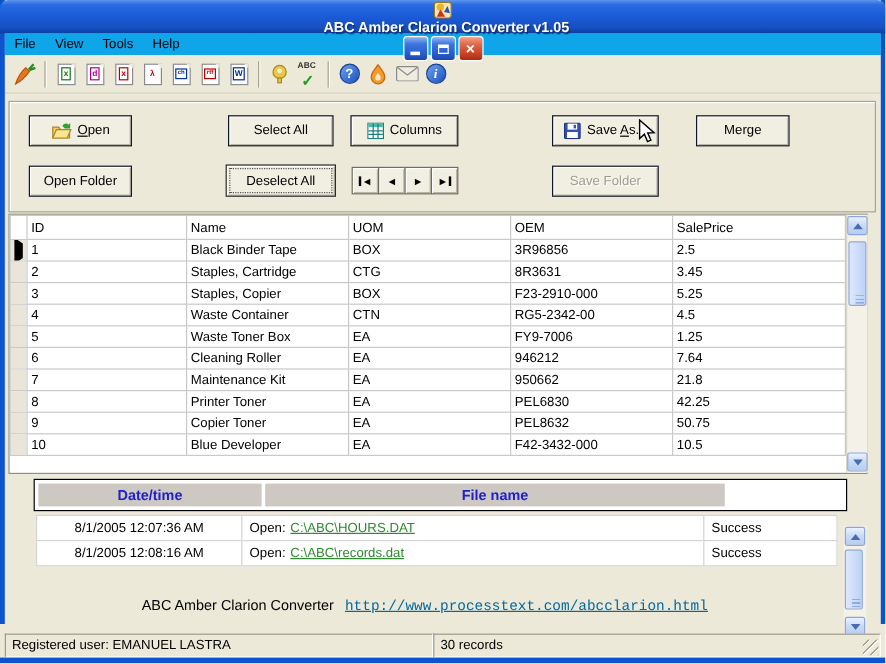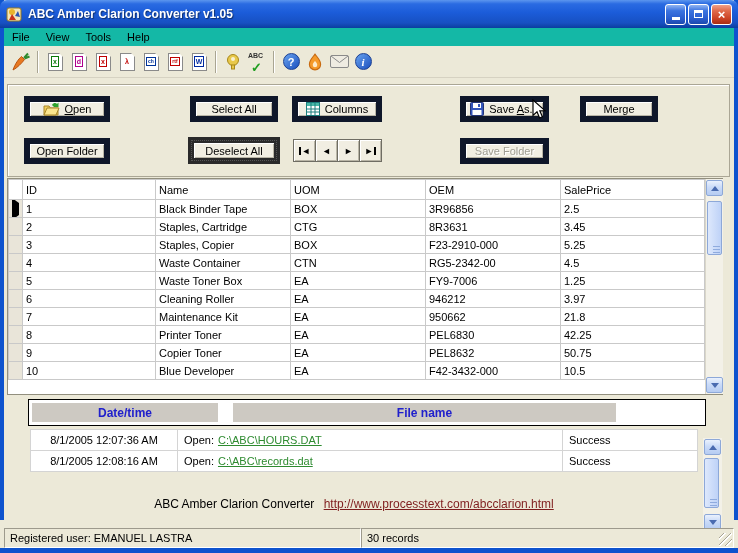--- a/index.html
+++ b/index.html
@@ -6,31 +6,31 @@
   #window{position:relative;width:738px;height:553px;background:#ECE9D8;
     font-family:"Liberation Sans",sans-serif;overflow:hidden;font-size:11px;color:#000;}
   
   .frame{position:absolute;background:#0E53CE;z-index:6;}
   .frame-l{left:0;top:28;width:4px;height:520px;}
   .frame-r{right:0;top:28;width:4px;height:520px;}
   .frame-b{left:0;bottom:0;width:738px;height:5px;}
   
   .titlebar{position:absolute;left:0;top:0;width:738px;height:28px;
     background:linear-gradient(180deg,#5c96ee 0%,#2a6be2 14%,#1b5cd9 45%,#1750c2 82%,#0b3e9e 100%);
-    border-radius:7px 7px 0 0;display:flex;align-items:center;padding:0 6px;box-sizing:border-box;z-index:7;}
+    border-radius:7px 7px 0 0;display:flex;align-items:center;padding:0 6px;box-sizing:border-box;z-index:7;flex-direction:column;}
   .title-text{color:#fff;font-weight:bold;font-size:12px;margin-left:6px;text-shadow:1px 1px 1px #10306e;flex:1;}
   .winbtns{display:flex;gap:2px;}
   .wbtn{width:21px;height:21px;border:1px solid #fff;border-radius:3px;display:flex;align-items:center;justify-content:center;box-sizing:border-box;}
   .wbtn.bluew{background:linear-gradient(180deg,#8fb4f2 0%,#3c74e0 30%,#2a5ecf 70%,#1c49ae 100%);}
   .wbtn.close{background:linear-gradient(180deg,#f0a088 0%,#e06b4c 30%,#cc4426 70%,#a82d12 100%);
     color:#fff;font-weight:bold;font-size:13px;line-height:1;}
   .min-glyph{width:8px;height:3px;background:#fff;align-self:flex-end;margin:0 auto 4px auto;}
   .max-glyph{width:9px;height:8px;border:1px solid #fff;border-top-width:3px;box-sizing:border-box;}
   
-  .menubar{position:absolute;left:4px;top:28px;width:730px;height:18px;display:flex;align-items:center;background:#14b8a6;}
+  .menubar{position:absolute;left:4px;top:28px;width:730px;height:18px;display:flex;align-items:center;background:#0ea5e9;}
   .menu-item{padding:2px 8px;cursor:default;}
   
   .toolbar{position:absolute;left:4px;top:46px;width:730px;height:32px;display:flex;align-items:center;
     padding-left:5px;box-sizing:border-box;border-bottom:1px solid #d6d2c2;background:#ECE9D8;}
   .tbtn{width:24px;height:24px;display:flex;align-items:center;justify-content:center;}
   .tsep{width:0;height:22px;border-left:1px solid #a9a592;border-right:1px solid #fff;margin:0 4px;}
   .doc{position:relative;width:15px;height:18px;background:#fff;border:1px solid #8a8a8a;box-sizing:border-box;
     display:flex;align-items:center;justify-content:center;}
   .doc::before{content:"";position:absolute;top:-1px;right:-1px;width:0;height:0;
     border-left:4px solid transparent;border-top:4px solid #ECE9D8;}
@@ -38,21 +38,21 @@
   .doc .g.tiny{font-size:5px;}
   .abc-ic{position:relative;width:22px;height:20px;}
   .abc-ic .abc{position:absolute;top:0;left:2px;font-size:7px;font-weight:bold;color:#333;}
   .abc-ic .chk{position:absolute;bottom:-3px;left:5px;font-size:13px;font-weight:bold;color:#1F9E1F;}
   .roundic{width:17px;height:17px;border-radius:50%;display:flex;align-items:center;justify-content:center;
     color:#fff;font-weight:bold;font-size:11px;background:linear-gradient(135deg,#6aa4ef,#1a4fbe);border:1px solid #1a3f92;box-sizing:border-box;}
   .roundic.it{font-style:italic;font-family:"Liberation Serif",serif;}
   
   .btnpanel{position:absolute;left:7px;top:84px;width:723px;height:93px;box-sizing:border-box;
     border:1px solid #aaa695;box-shadow:inset 1px 1px 0 #fff;}
-  .btn{position:absolute;height:26px;background:#F1EEE2;border:6px solid #0f172a;box-sizing:border-box;
+  .btn{position:absolute;height:26px;background:#F1EEE2;border:1px solid #0f172a;box-sizing:border-box;
     box-shadow:inset 1px 1px 0 #fff,inset -1px -1px 0 #b9b5a6;font-size:11px;
     display:flex;align-items:center;justify-content:center;gap:5px;cursor:default;}
   .btn .u{text-decoration:underline;}
   .btn.focused{border-color:#2a2a2a;outline:1px dotted #555;outline-offset:-4px;}
   .btn.disabled{color:#9f9d92;text-shadow:1px 1px 0 #fff;}
   .navbtn{position:absolute;width:23px;height:23px;background:#F1EEE2;border:1px solid #6f6d63;box-sizing:border-box;
     box-shadow:inset 1px 1px 0 #fff,inset -1px -1px 0 #b9b5a6;display:flex;align-items:center;justify-content:center;
     font-size:9px;color:#000;gap:1px;}
   .navbtn .bar{width:2px;height:8px;background:#000;}
   
@@ -74,35 +74,35 @@
   .sbtn{width:17px;height:16px;margin:1px 0;border:1px solid #8da8d8;border-radius:2px;box-sizing:border-box;
     background:linear-gradient(180deg,#eaf1fd,#cadbf8 45%,#b6ccf2);display:flex;align-items:center;justify-content:center;}
   .tri-up{width:0;height:0;border-left:4px solid transparent;border-right:4px solid transparent;border-bottom:5px solid #4a6bb0;}
   .tri-dn{width:0;height:0;border-left:4px solid transparent;border-right:4px solid transparent;border-top:5px solid #4a6bb0;}
   .strack{flex:1;width:100%;position:relative;}
   .sthumb{position:absolute;left:1px;width:15px;border:1px solid #8da8d8;border-radius:2px;box-sizing:border-box;
     background:linear-gradient(90deg,#dde8fc,#bed2f7);display:flex;align-items:center;justify-content:center;}
   .sthumb .grip{width:7px;height:7px;background:repeating-linear-gradient(180deg,#8fabde 0 1px,transparent 1px 3px);}
   
   .logheader{position:absolute;left:28px;top:399px;width:678px;height:27px;background:#fff;border:1px solid #000;
-    box-sizing:border-box;display:flex;gap:15px;padding:3px;}
+    box-sizing:border-box;display:flex;gap:3px;padding:3px;}
   .logheader .hcell{background:#cdc9c2;color:#2020cc;font-weight:bold;font-size:12px;
     display:flex;align-items:center;justify-content:center;}
   .hc-date{width:186px;}.hc-file{width:383px;}.hc-comment{flex:1;}
   .logrows{position:absolute;left:30px;top:430px;width:668px;}
   .logrow{display:flex;height:22px;margin-top:-1px;}
   .logrow .lcell{border:1px solid #d4d4d4;box-sizing:border-box;display:flex;align-items:center;
     background:#fff;font-size:11px;white-space:nowrap;overflow:hidden;margin-left:-1px;}
-  .lc-date{width:148px;justify-content:center;margin-left:0 !important;}
+  .lc-date{width:172px;justify-content:center;margin-left:0 !important;}
   .lc-file{width:386px;padding-left:6px;}
   .lc-comment{flex:1;padding-left:6px;}
   .filelink{color:#2e8b30;text-decoration:underline;margin-left:4px;cursor:pointer;}
   
   .footerline{position:absolute;left:4px;top:497px;width:700px;text-align:center;font-size:12px;}
-  .weblink{color:#7f1d1d;text-decoration:underline;margin-left:6px;cursor:pointer;}
+  .weblink{color:#0369a1;text-decoration:underline;margin-left:6px;cursor:pointer;font-family:Liberation Mono, monospace;}
   
   .statusbar{position:absolute;left:4px;top:528px;width:730px;height:20px;display:flex;background:#ECE9D8;z-index:5;}
   .spanel{border:1px solid;border-color:#9d9a8d #ffffff #ffffff #9d9a8d;box-sizing:border-box;
     display:flex;align-items:center;padding:0 5px;font-size:11px;white-space:nowrap;overflow:hidden;}
   .sp1{width:357px;}
   .sp2{flex:1;position:relative;}
   .grip{position:absolute;right:1px;bottom:1px;width:13px;height:13px;
     background:repeating-linear-gradient(135deg,transparent 0 3px,#a8a494 3px 4px,#fff 4px 5px);}
   
   .cursor{position:absolute;left:532px;top:99px;z-index:40;pointer-events:none;}
@@ -351,21 +351,21 @@
         <td>EA</td>
         <td>FY9-7006</td>
         <td class="num">1.25</td>
       </tr>
       <tr>
         <td class="sel"></td>
         <td class="num">6</td>
         <td>Cleaning Roller</td>
         <td>EA</td>
         <td>946212</td>
-        <td class="num">3.97</td>
+        <td class="num">7.64</td>
       </tr>
       <tr>
         <td class="sel"></td>
         <td class="num">7</td>
         <td>Maintenance Kit</td>
         <td>EA</td>
         <td>950662</td>
         <td class="num">21.8</td>
       </tr>
       <tr>

